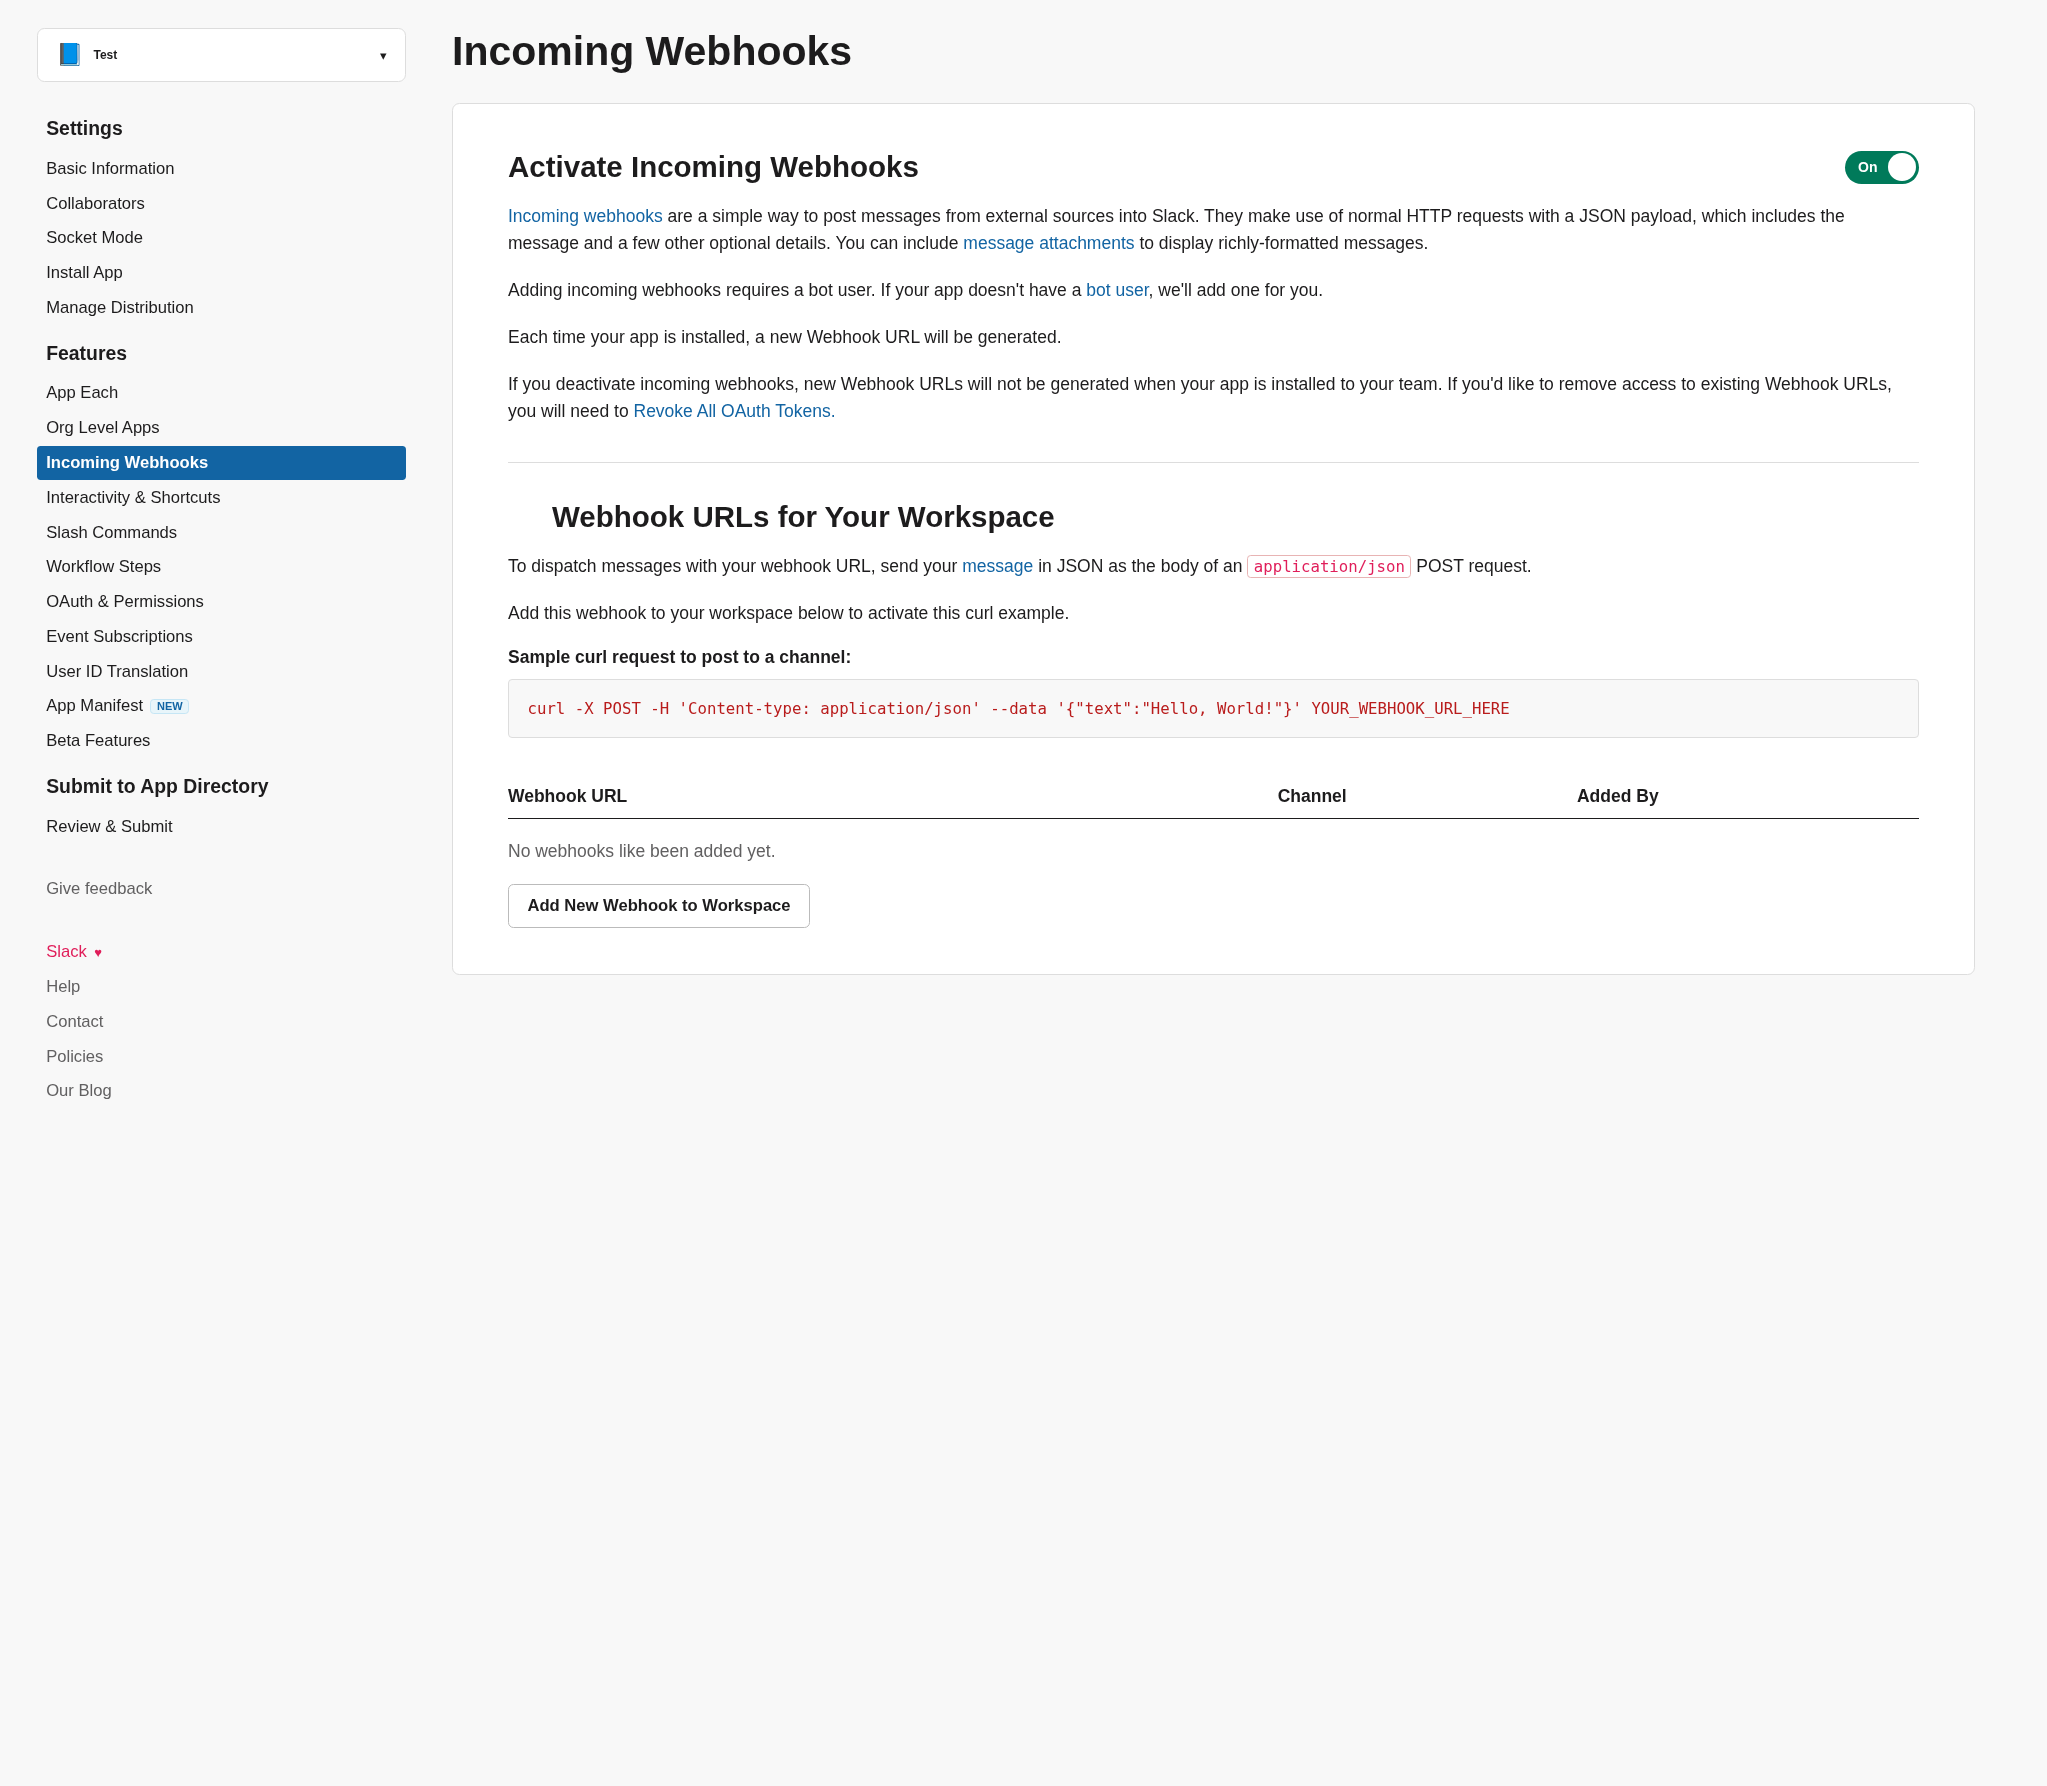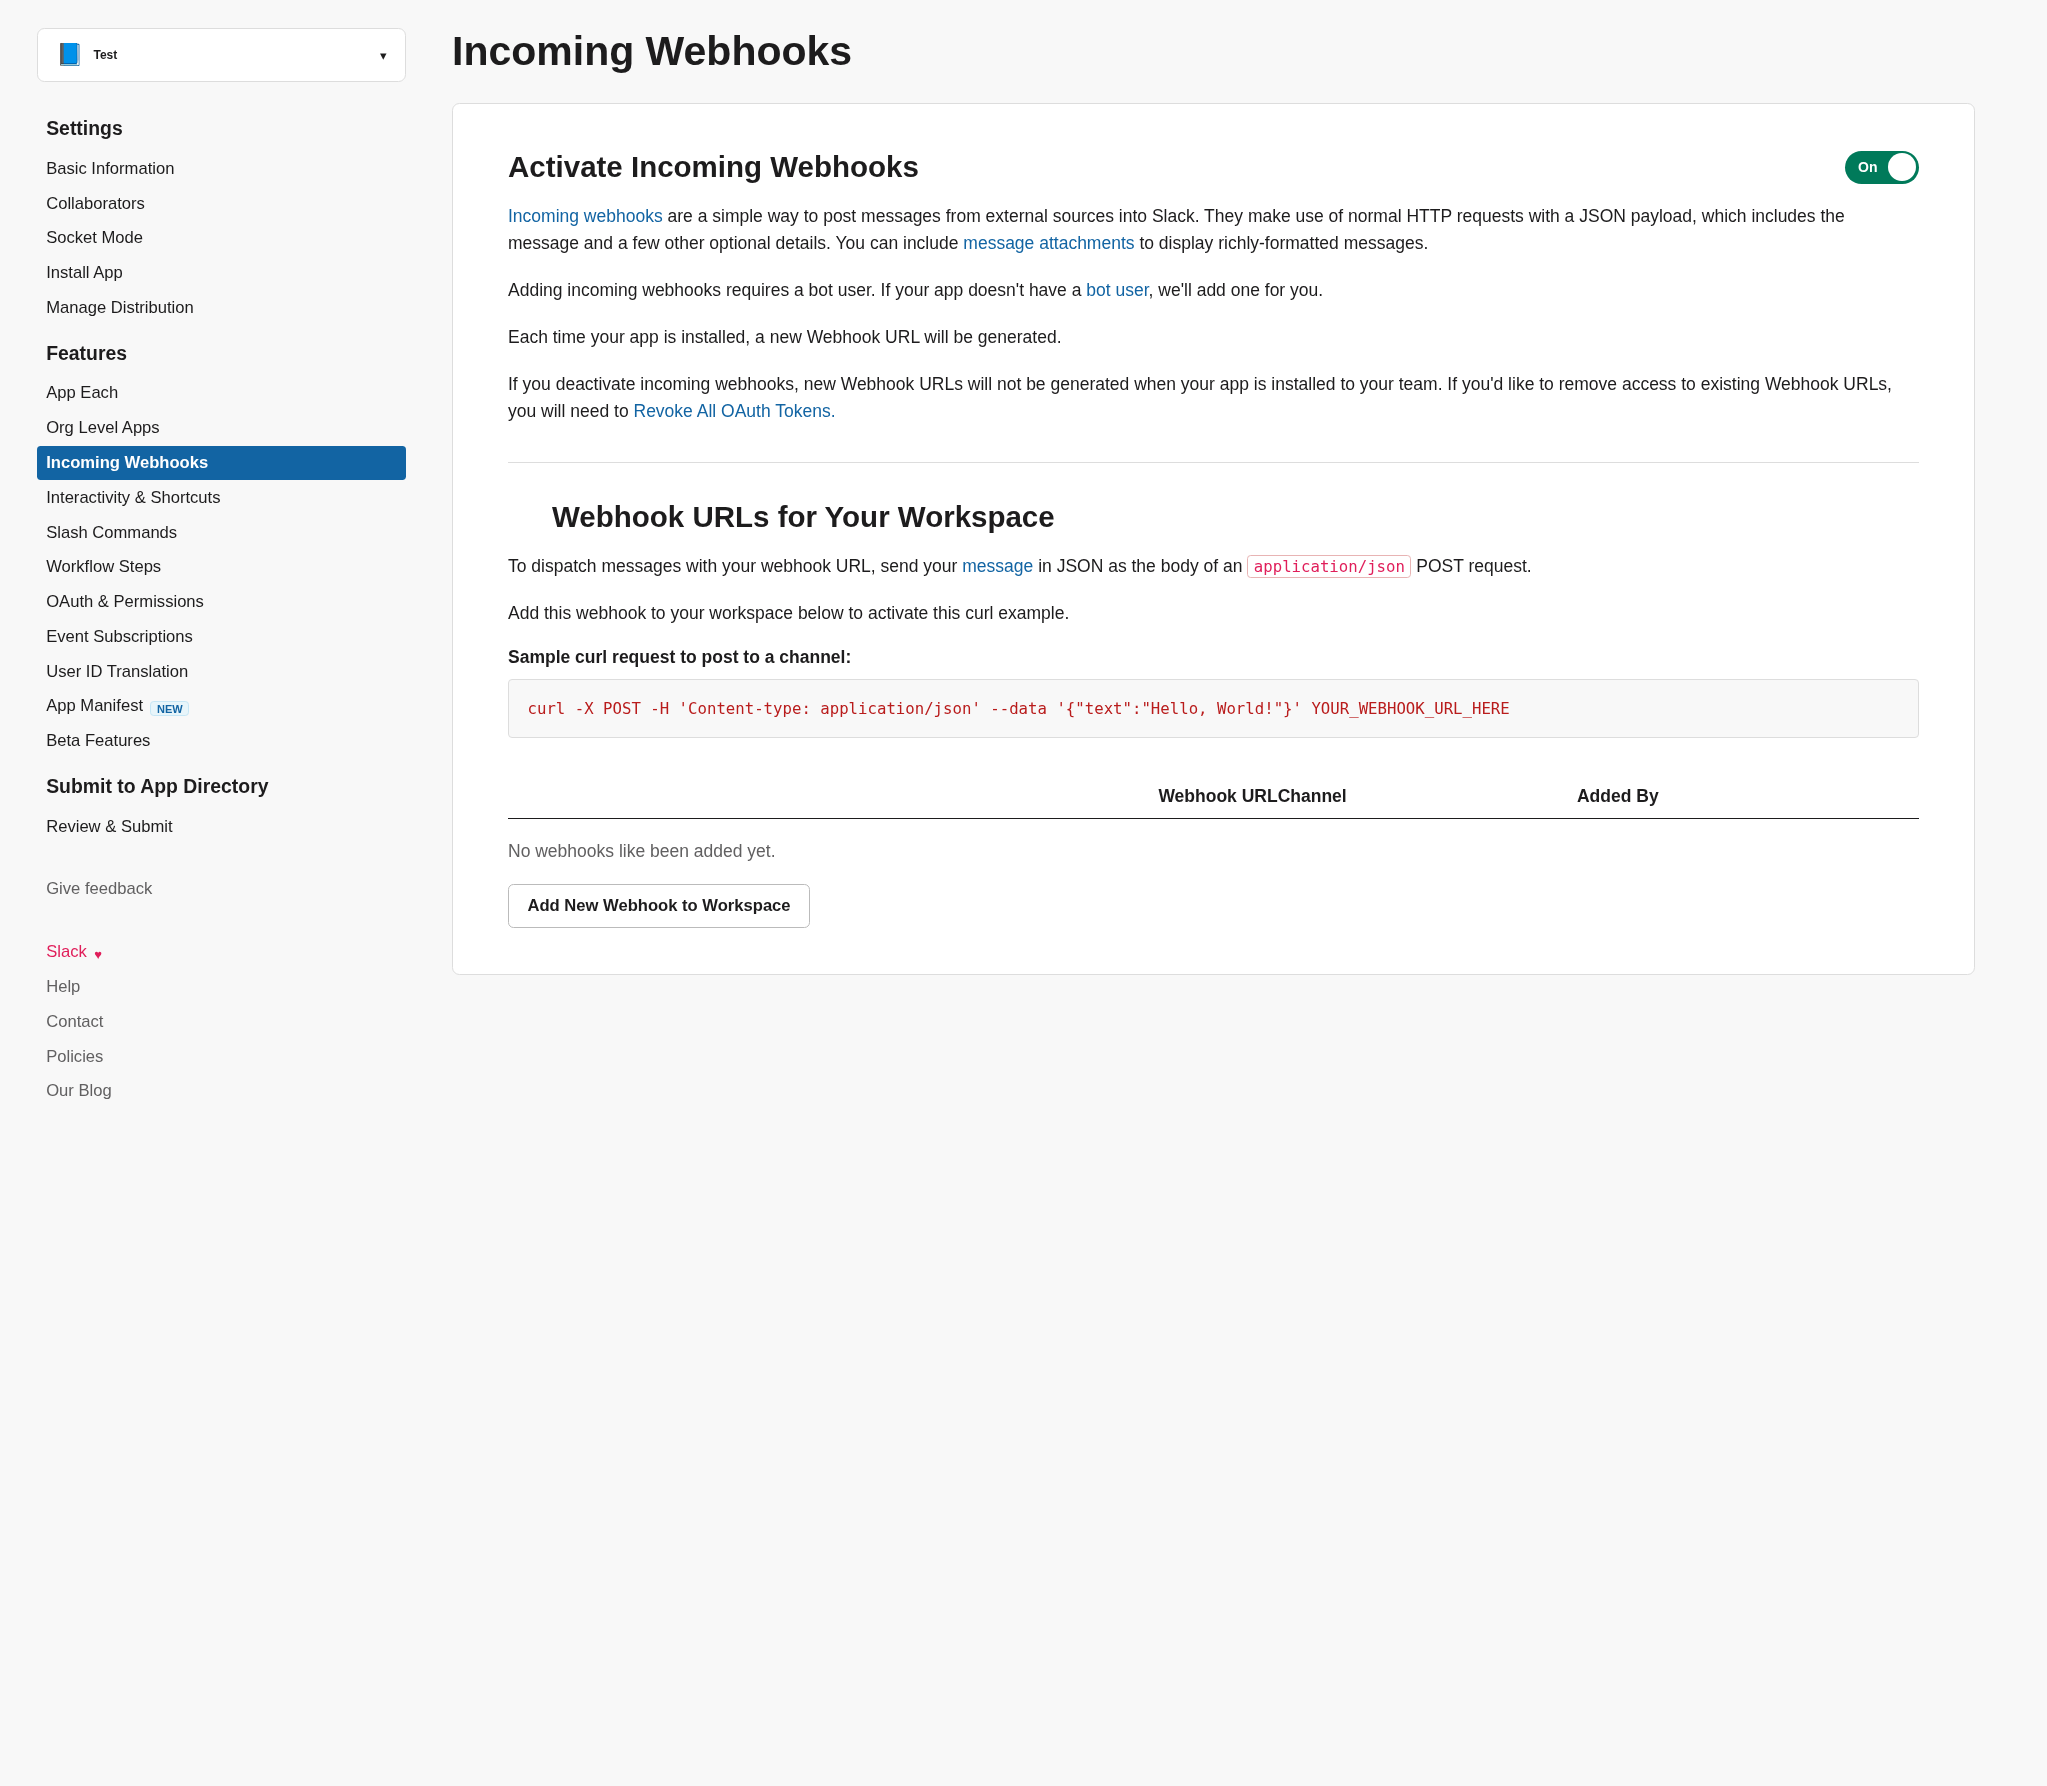--- a/index.html
+++ b/index.html
@@ -59,21 +59,21 @@
       margin-top: 9.2px;
       margin-bottom: 3.7px;
     }
     .nav-item {
       padding: 7.4px 9.2px;
       font-size: 16.6px;
       color: #1d1c1d;
       cursor: pointer;
       border-radius: 3.7px;
       display: flex;
-      align-items: flex-end;
+      align-items: center;
       gap: 7.4px;
     }
     .nav-item.active {
       background: #1264a3;
       color: #fff;
       font-weight: 600;
     }
     .nav-badge {
       font-size: 11px;
       background: #e8f5fa;
@@ -186,21 +186,21 @@
       word-break: break-word;
       margin-bottom: 37px;
     }
     .table-header {
       display: flex;
       padding: 11px 0;
       border-bottom: 1.8px solid #1d1c1d;
       font-weight: 700;
       font-size: 17.5px;
     }
-    .col-url { flex: 1.8; text-align: right; }
+    .col-url { flex: 1.8; }
     .col-channel { flex: 0.7; }
     .col-added { flex: 0.8; }
     .empty-msg {
       padding: 22px 0;
       font-size: 17.5px;
       color: #616061;
     }
     .add-button {
       background: #fff;
       border: 0.9px solid #bbb;

